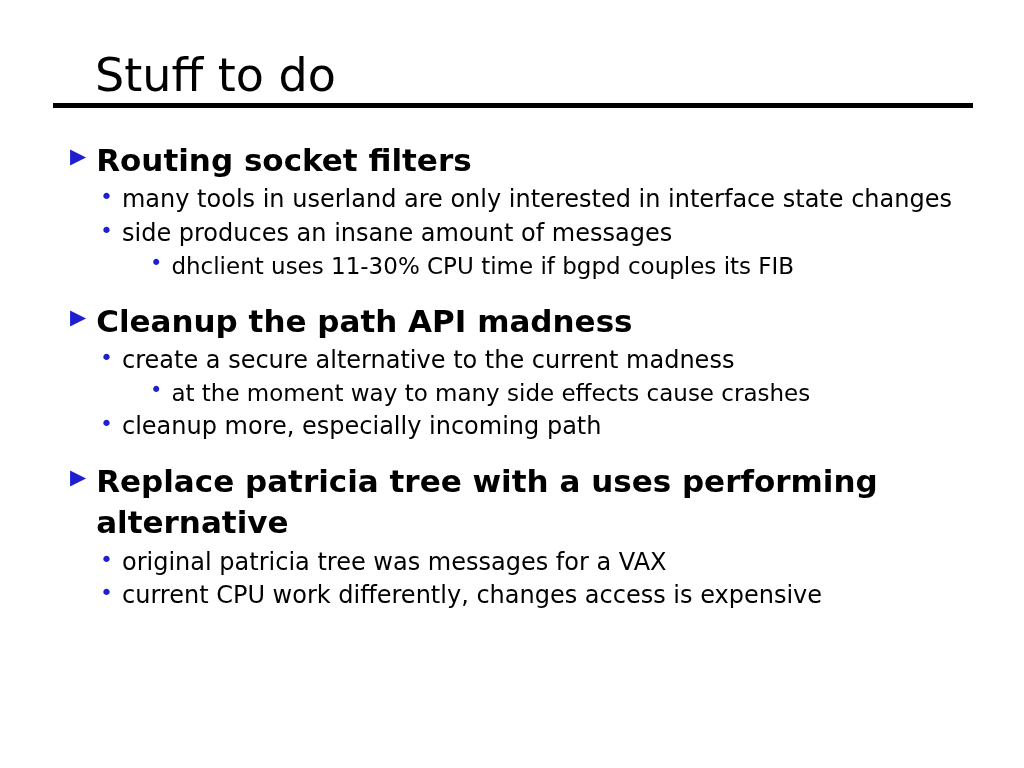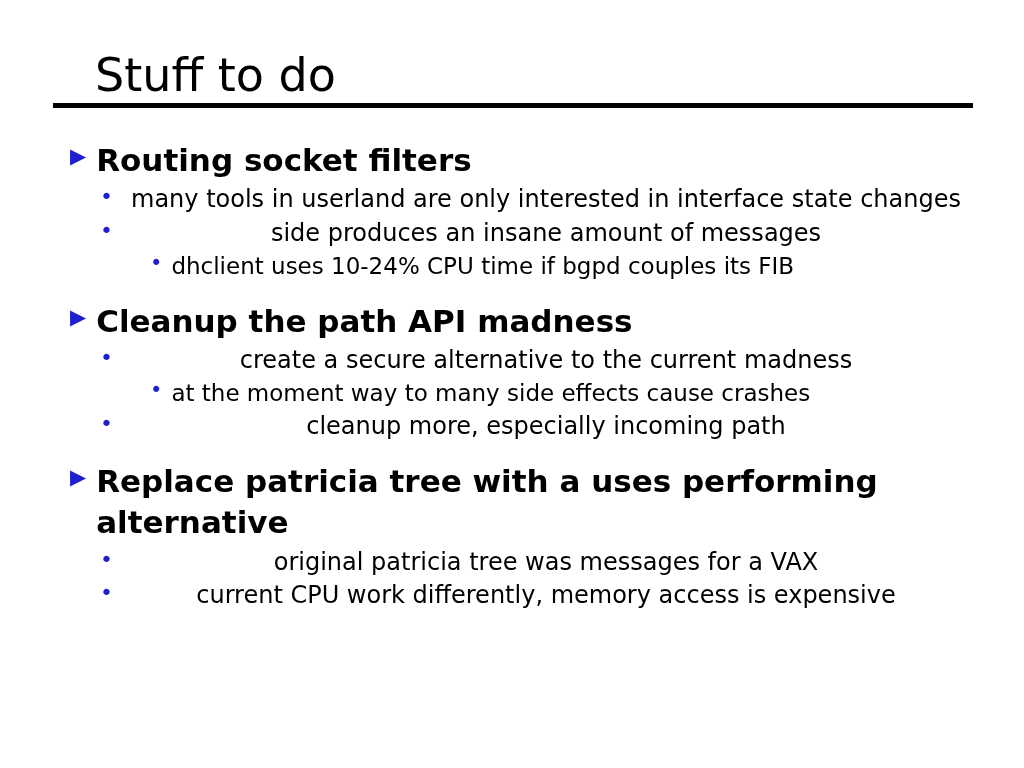--- a/index.html
+++ b/index.html
@@ -80,21 +80,20 @@
   }
   .lvl2 .marker {
     color: #1f1fcf;
     font-size: 22px;
     line-height: 1.25;
     margin-right: 9px;
     flex: 0 0 auto;
   }
   .lvl2 .txt {
     flex: 1 1 auto;
-    text-align: center;
   }
   .lvl3 {
     display: flex;
     align-items: flex-start;
     font-size: 23px;
     line-height: 1.4;
     margin-left: 80px;
     margin-bottom: 0px;
   }
   .lvl3 .marker {
@@ -126,21 +125,21 @@
       <div class="lvl2">
         <span class="marker">•</span>
         <span class="txt">many tools in userland are only interested in interface state changes</span>
       </div>
       <div class="lvl2">
         <span class="marker">•</span>
         <span class="txt">side produces an insane amount of messages</span>
       </div>
       <div class="lvl3">
         <span class="marker">•</span>
-        <span class="txt">dhclient uses 10-24% CPU time if bgpd couples its FIB</span>
+        <span class="txt">dhclient uses 11-30% CPU time if bgpd couples its FIB</span>
       </div>
     </div>
 
     <div class="group">
       <div class="lvl1">
         <span class="marker">▶</span>
         <span class="txt">Cleanup the path API madness</span>
       </div>
       <div class="lvl2">
         <span class="marker">•</span>
@@ -160,18 +159,18 @@
       <div class="lvl1">
         <span class="marker">▶</span>
         <span class="txt">Replace patricia tree with a uses performing alternative</span>
       </div>
       <div class="lvl2">
         <span class="marker">•</span>
         <span class="txt">original patricia tree was messages for a VAX</span>
       </div>
       <div class="lvl2">
         <span class="marker">•</span>
-        <span class="txt">current CPU work differently, memory access is expensive</span>
+        <span class="txt">current CPU work differently, changes access is expensive</span>
       </div>
     </div>
 
   </div>
 </div>
 
 </body></html>

